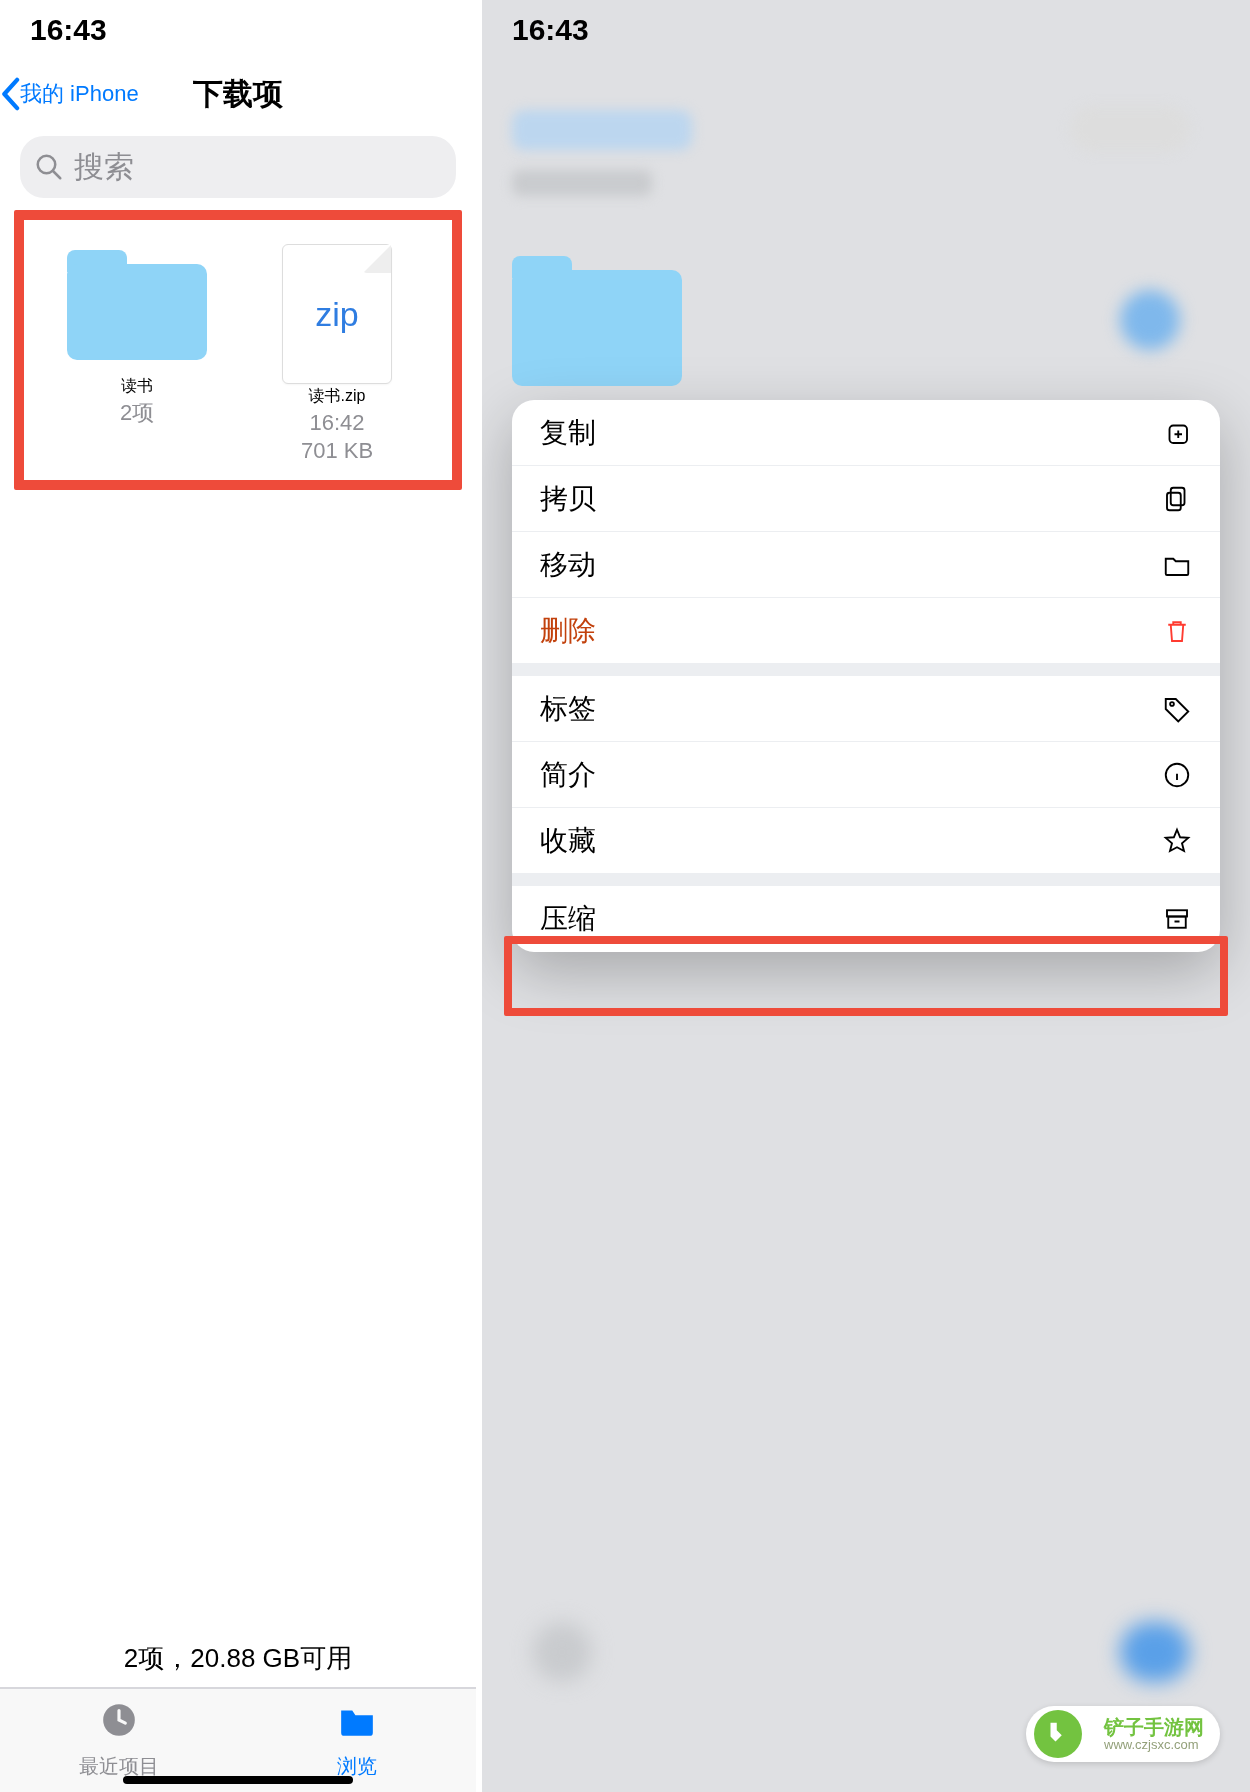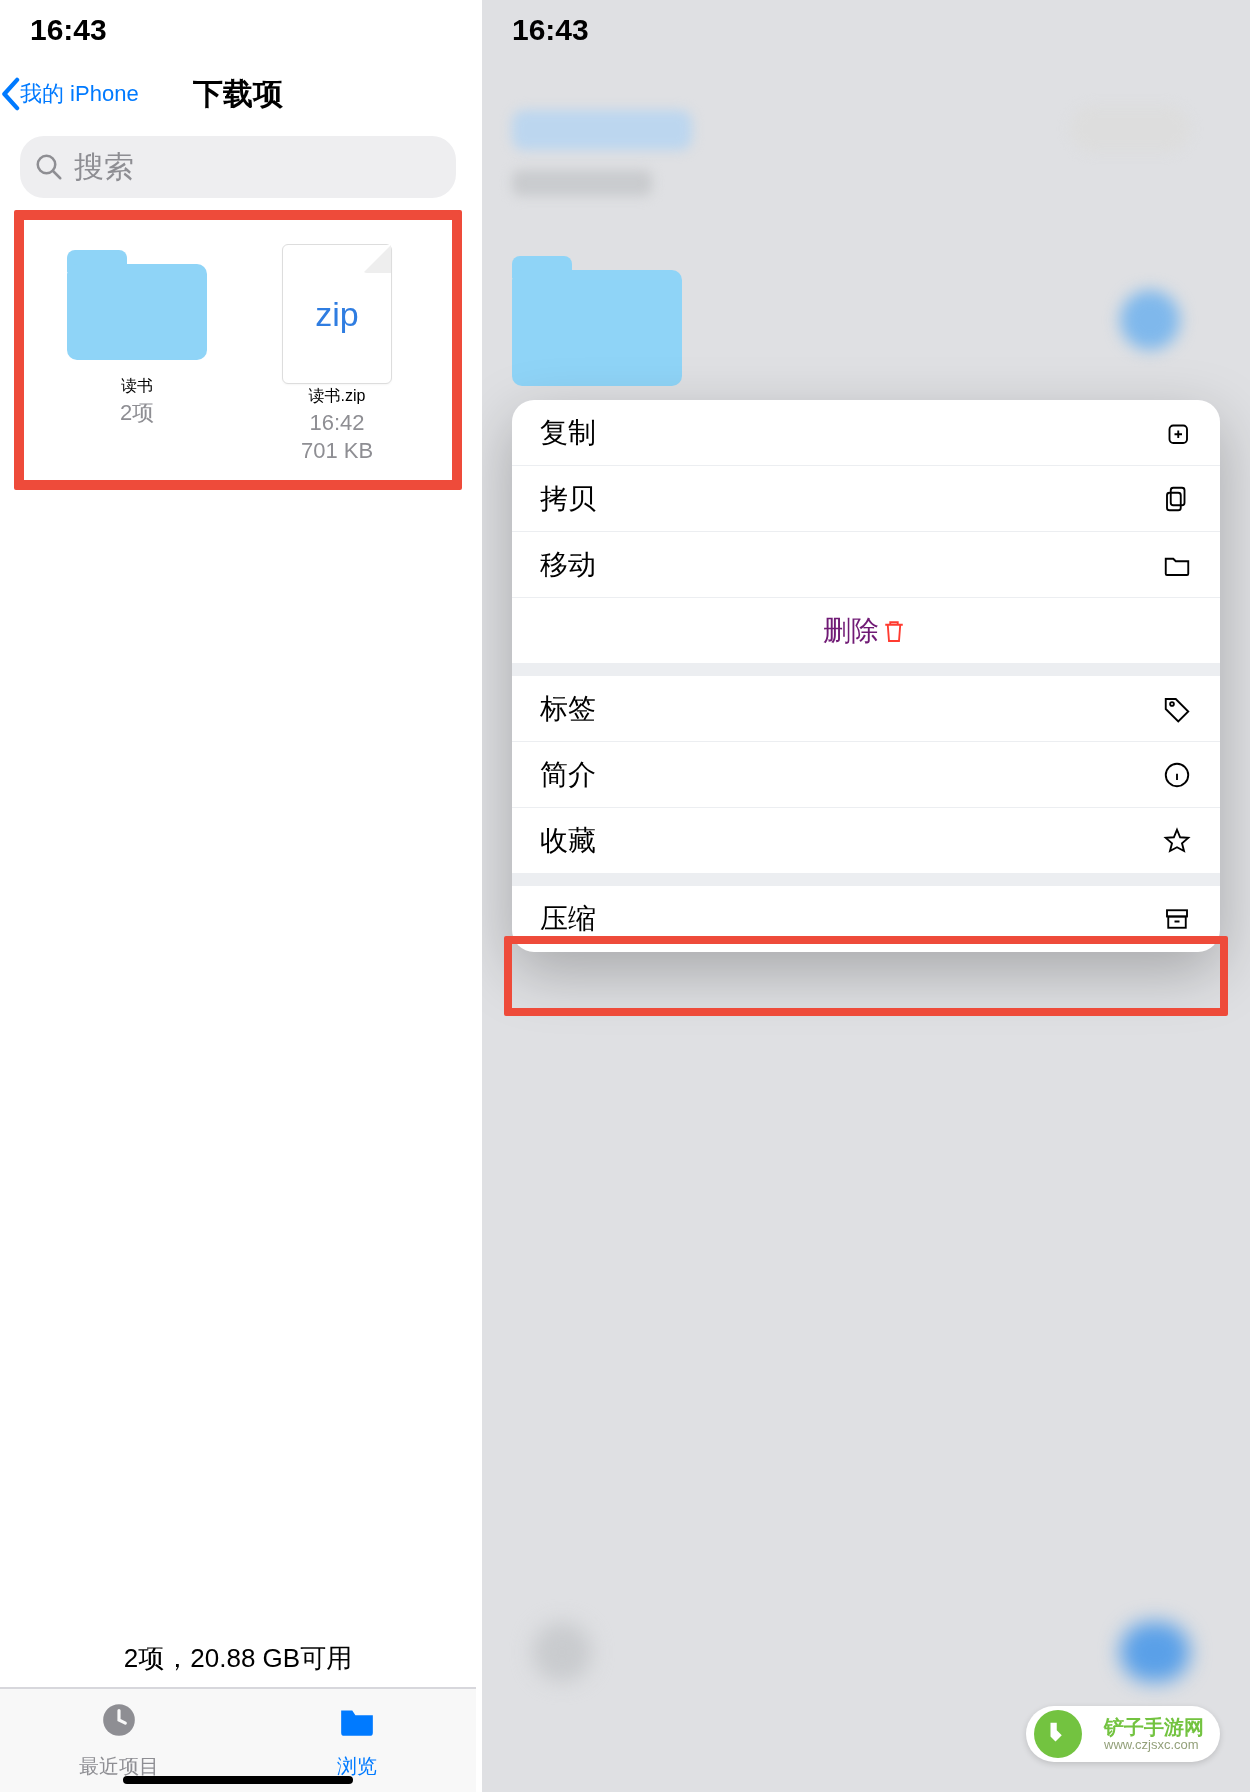--- a/index.html
+++ b/index.html
@@ -61,21 +61,21 @@
   .rb-rowB { position:absolute; top:420px; right:70px; width:60px; height:60px; background:#c9cbce; border-radius:30px; filter:blur(8px);}
   .rb-rowC { position:absolute; bottom:110px; left:50px; width:60px; height:60px; background:#c9cbce; border-radius:30px; filter:blur(10px);}
   .rb-rowD { position:absolute; bottom:110px; right:60px; width:70px; height:60px; background:#5aa0e8; border-radius:30px; filter:blur(10px);}
   .statusbar-right { position:absolute; top:0; left:0; right:0; height:60px; display:flex; align-items:center; padding:0 30px; font-size:30px; font-weight:600; color:#000;}
 
   
   .menu { position:absolute; top:400px; left:30px; right:30px; background:#fff; border-radius:22px; overflow:hidden; box-shadow:0 20px 60px rgba(0,0,0,0.25); }
   .menu-row { height:66px; display:flex; align-items:center; justify-content:space-between; padding:0 28px; font-size:28px; border-bottom:1px solid #eceef1; }
   .menu-row:last-child { border-bottom:none; }
   .menu-sep { height:12px; background:#eceef1; border:none; }
-  .menu-row.danger { color:#701a75;justify-content:center; }
+  .menu-row.danger { color:#c2410c; }
   .menu-row svg { width:30px; height:30px; stroke:#000; fill:none; stroke-width:1.5;}
   .menu-row.danger svg { stroke:#ff3b30; }
   .menu-row.highlight-row { border:none; }
 
   .red-box-right { position:absolute; top:936px; left:22px; right:22px; height:80px; border:8px solid #ee4b3a; border-radius:2px; pointer-events:none; }
 
   
   .watermark { position:absolute; right:30px; bottom:30px; display:flex; align-items:center; gap:22px; background:#fff; padding:4px 16px 4px 8px; border-radius:40px; box-shadow: 0 2px 6px rgba(0,0,0,0.15);}
   .watermark .logo { width:48px; height:48px; background:#73c340; border-radius:50%; display:flex; align-items:center; justify-content:center; }
   .watermark .logo svg { width:30px; height:30px; fill:#fff;}

